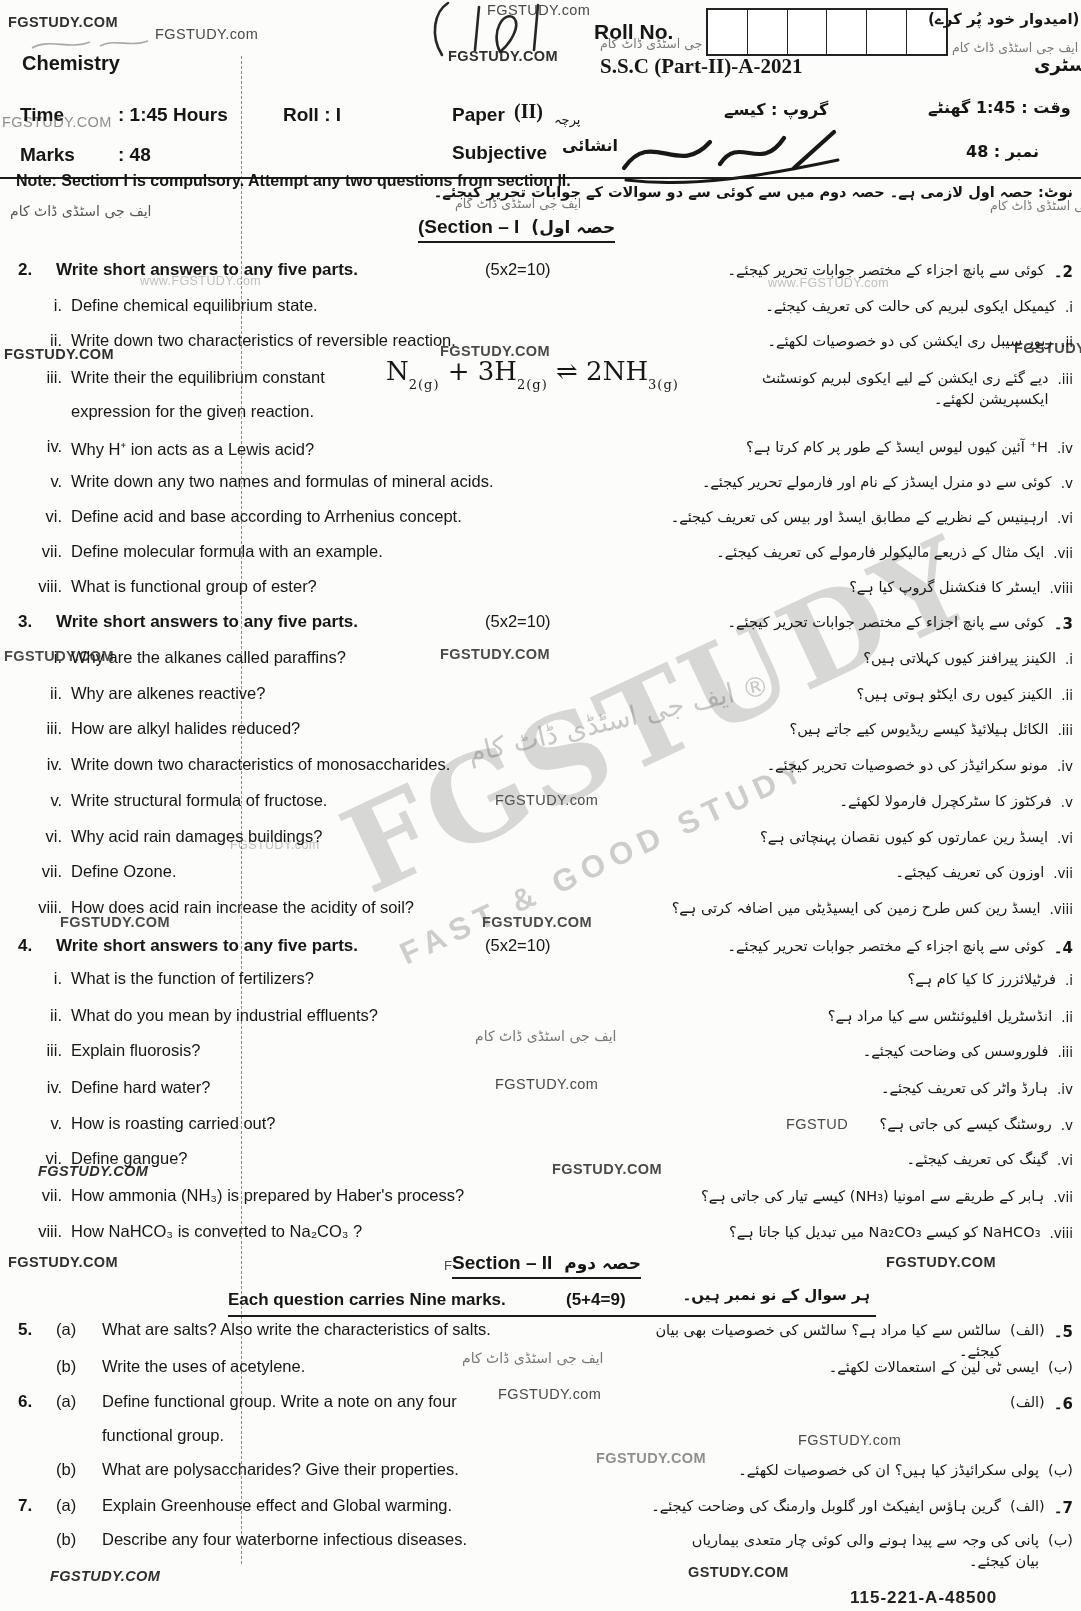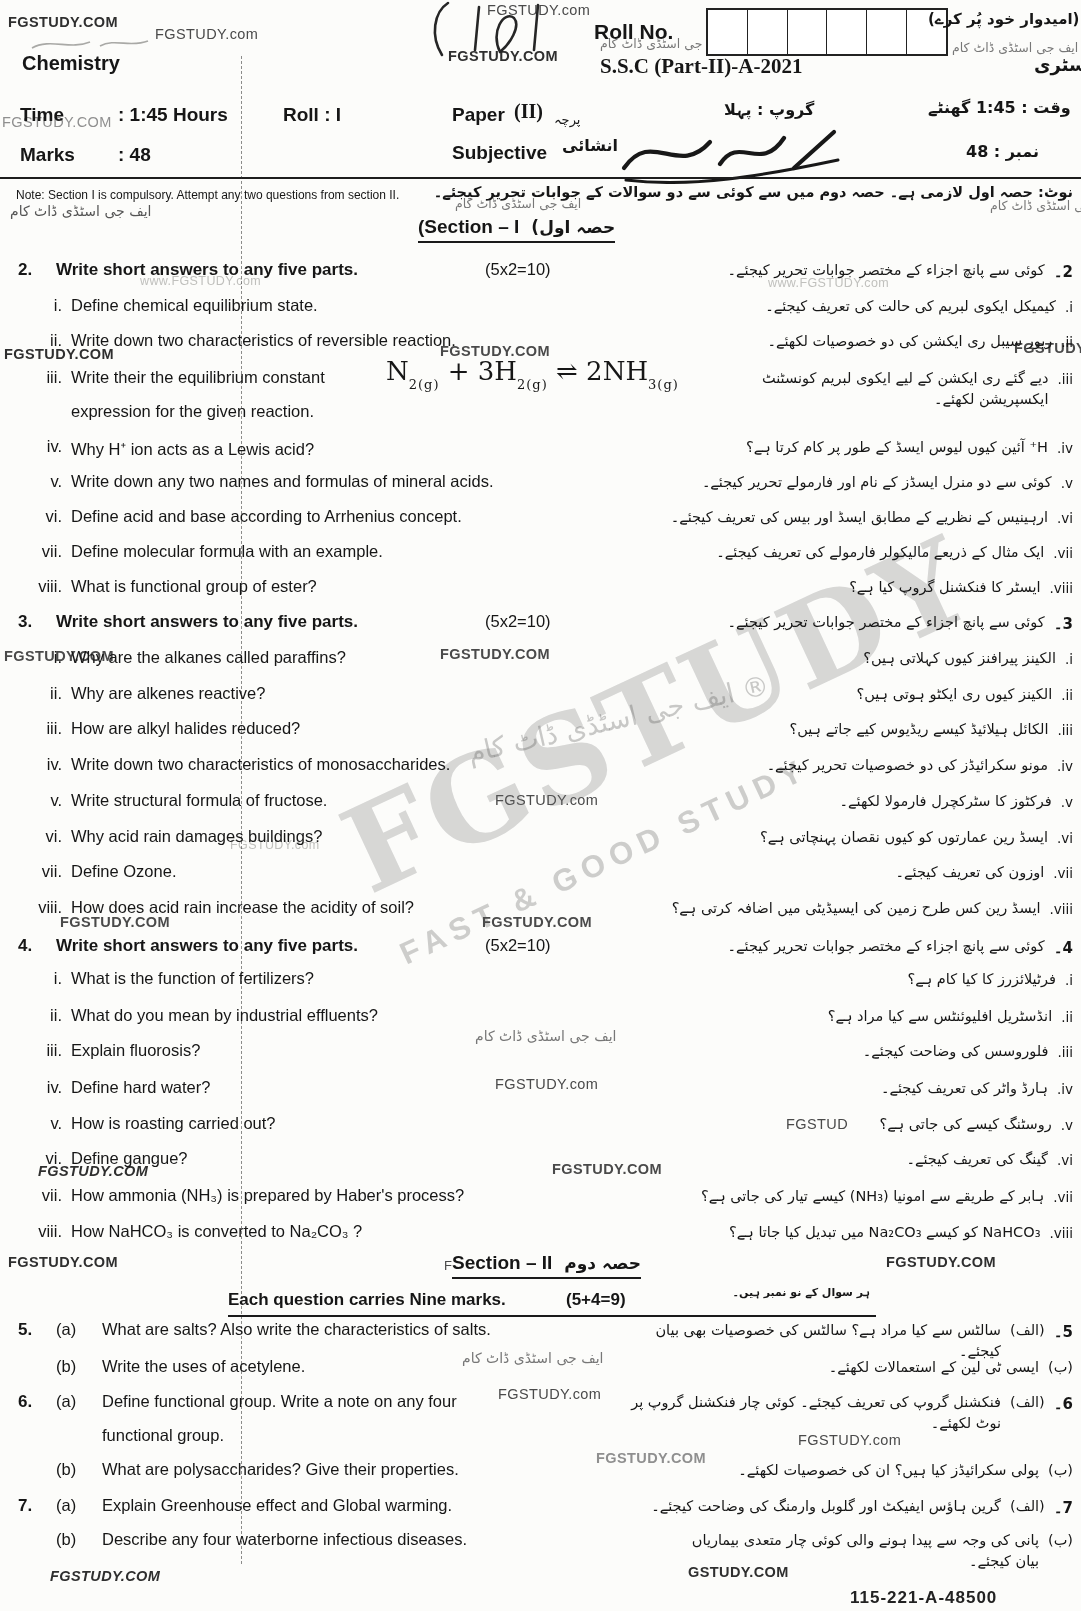--- a/index.html
+++ b/index.html
@@ -28,21 +28,21 @@
   .rollcell:last-child{border-right:none;}
   .hline{position:absolute;left:0;right:0;top:177px;border-top:2px solid #1d1d1d;}
   .vline{position:absolute;left:241px;top:56px;height:1508px;border-left:1.6px dashed rgba(45,45,45,.55);}
   
   .sec-head{position:absolute;display:flex;gap:12px;align-items:baseline;font-weight:bold;font-size:19px;
             border-bottom:2.2px solid #1a1a1a;padding-bottom:3px;}
   .sec-head .u{direction:rtl;font-family:"DejaVu Sans",sans-serif;font-size:17px;font-weight:bold;}
   .ninemarks{position:absolute;left:228px;top:1290px;width:648px;font-weight:bold;font-size:17px;
              border-bottom:2px solid #1a1a1a;padding-bottom:5px;display:flex;}
   .ninemarks .m{position:absolute;left:338px;font-weight:bold;}
-  .ninemarks .u{position:absolute;right:6px;top:-4px;direction:rtl;font-family:"DejaVu Sans",sans-serif;font-size:11px;font-weight:bold;}
+  .ninemarks .u{position:absolute;right:6px;top:-4px;direction:rtl;font-family:"DejaVu Sans",sans-serif;font-size:15px;font-weight:bold;}
   
   .equation{position:absolute;left:386px;top:356px;font-family:"DejaVu Serif",serif;font-size:26px;white-space:nowrap;}
   .equation sub{font-size:13px;vertical-align:-9px;letter-spacing:1px;}
   
   .w{position:absolute;font-size:14.5px;color:#8f8f8f;white-space:nowrap;letter-spacing:.4px;}
   .w.b{font-weight:bold;}
   .w.dark{color:#4a4a4a;}
   .w.darker{color:#2f2f2f;}
   .w.faint{color:#c0c0bd;font-size:12.5px;}
   .w.it{font-style:italic;}
@@ -126,40 +126,40 @@
 
   <span class="hdr-bold" style="left:22px;top:52px;font-size:20px">Chemistry</span>
   <span class="hdr-bold hdr-serif" style="left:600px;top:54px;font-size:21px">S.S.C (Part-II)-A-2021</span>
 
   <span class="hdr-bold" style="left:20px;top:104px">Time</span>
   <span class="hdr-bold" style="left:118px;top:104px">: 1:45 Hours</span>
   <span class="hdr-bold" style="left:283px;top:104px">Roll : I</span>
   <span class="hdr-bold" style="left:452px;top:104px">Paper</span>
   <span class="hdr-bold hdr-serif" style="left:514px;top:100px;font-size:20px">(II)</span>
   <span class="hdr-ur" style="left:554px;top:112px;font-size:13px">پرچہ</span>
-  <span class="hdr-ur" style="left:724px;top:100px;font-weight:bold;font-size:16px">گروپ : پہلا</span>
+  <span class="hdr-ur" style="left:724px;top:100px;font-weight:bold;font-size:16px">گروپ : کیسے</span>
   <span class="hdr-ur" style="left:928px;top:98px;font-weight:bold;font-size:16px">وقت : 1:45 گھنٹے</span>
 
   <span class="hdr-bold" style="left:20px;top:144px">Marks</span>
   <span class="hdr-bold" style="left:118px;top:144px">: 48</span>
   <span class="hdr-bold" style="left:452px;top:142px">Subjective</span>
   <span class="hdr-ur" style="left:562px;top:136px;font-weight:bold;font-size:16px">انشائی</span>
   <span class="hdr-ur" style="left:966px;top:142px;font-weight:bold;font-size:16px">نمبر : 48</span>
 
   <svg class="hand" style="left:612px;top:120px" width="230" height="64">
     <path d="M12,48 C40,8 66,58 98,22" stroke="#181818" stroke-width="4.2" fill="none" stroke-linecap="round"></path>
     <path d="M108,44 C128,14 148,54 172,18" stroke="#181818" stroke-width="4.2" fill="none" stroke-linecap="round"></path>
     <path d="M182,48 L222,12" stroke="#181818" stroke-width="4.2" fill="none" stroke-linecap="round"></path>
     <path d="M14,60 C80,68 150,56 226,40" stroke="#181818" stroke-width="3" fill="none" stroke-linecap="round"></path>
   </svg>
 
   <div class="hline"></div>
   <div class="vline"></div>
 
-  <span style="position:absolute;left:16px;top:188px;font-size:12px;font-weight:400">Note: Section I is compulsory. Attempt any two questions from section II.</span>
+  <span style="position:absolute;left:16px;top:172px;font-size:16px;font-weight:700">Note: Section I is compulsory. Attempt any two questions from section II.</span>
   <span style="position:absolute;right:8px;top:184px;direction:rtl;font-family:'DejaVu Sans',sans-serif;font-size:14.5px;font-weight:bold">نوٹ: حصہ اول لازمی ہے۔ حصہ دوم میں سے کوئی سے دو سوالات کے جوابات تحریر کیجئے۔</span>
 
   <div class="sec-head" style="left:418px;top:216px">
     <span>(Section – I</span>
     <span class="u">حصہ اول)</span>
   </div>
 
   <div class="qrow" style="top:260px">
     <div class="en" style="position:relative">
       <span class="qno">2.</span>
@@ -483,21 +483,20 @@
       <span class="qno">6.</span>
       <span class="ab">(a)</span>
       <span class="two-line">
           <span>Define functional group. Write a note on any four</span>
           <span>functional group.</span>
         </span>
     </div>
     <div class="ur">
         <span class="unum" style="font-size:15px;font-weight:bold">6۔</span>
         <span class="ulabel">(الف)</span>
-        <span>فنکشنل گروپ کی تعریف کیجئے۔ کوئی چار فنکشنل گروپ پر نوٹ لکھئے۔</span>
       </div>
   </div>
   <div class="qrow" style="top:1460px">
     <div class="en">
         <span class="qno" style="font-weight:normal"></span>
         <span class="ab">(b)</span>
         <span>What are polysaccharides? Give their properties.</span>
       </div>
     <div class="ur" style="padding-left:70px">
         <span class="ulabel">(ب)</span>

